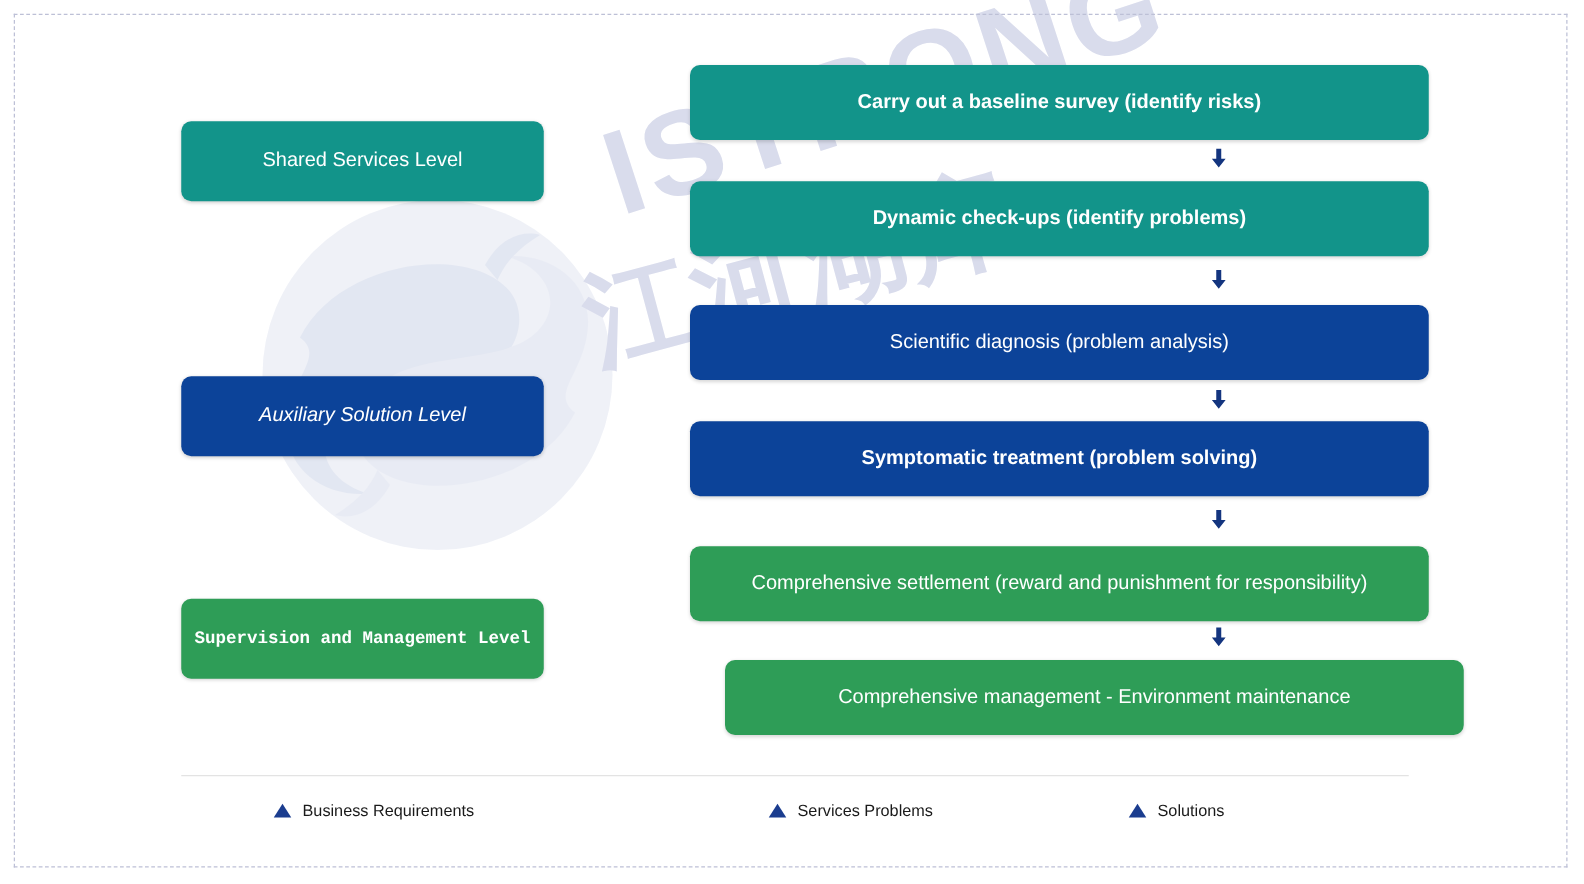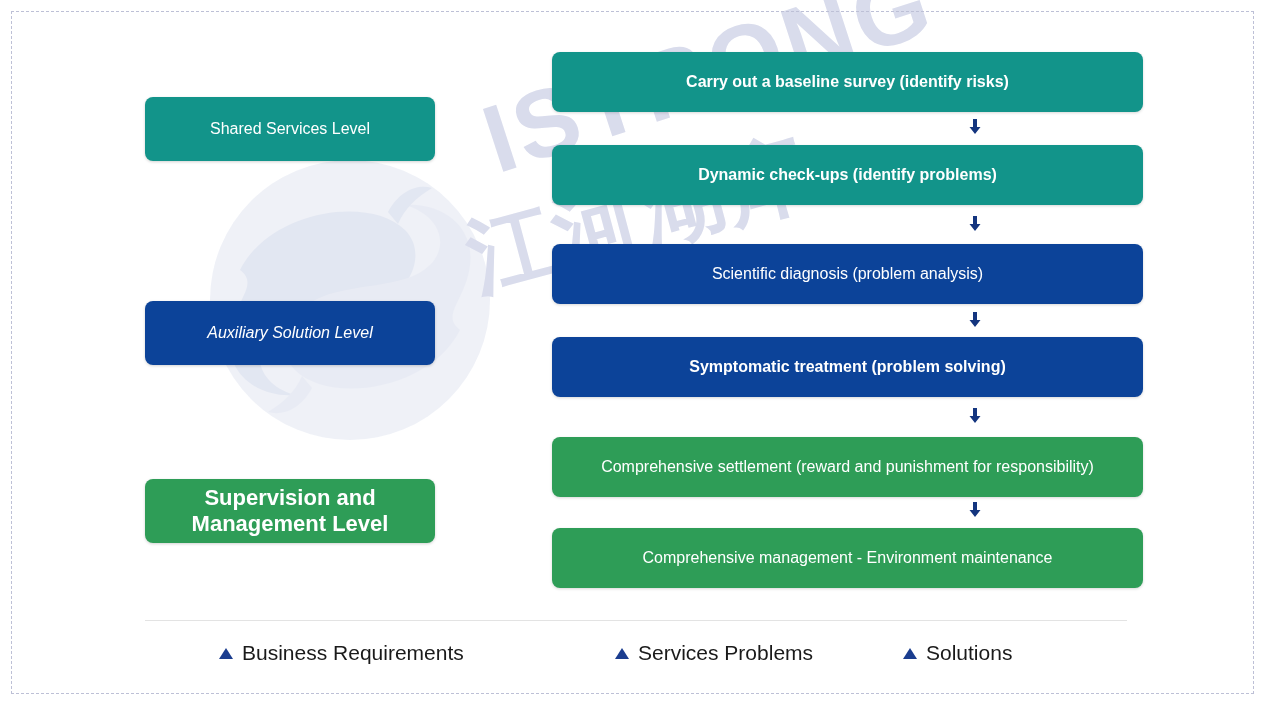--- a/index.html
+++ b/index.html
@@ -88,21 +88,21 @@
     justify-content: center;
     color: #ffffff;
     font-size: 16px;
     box-shadow: 0 1px 3px rgba(0,0,0,0.18);
     box-sizing: border-box;
     padding: 0 6px;
     text-align: center;
   }
   .level-box.teal  { background: #12948a; left: 145px; top: 97px; }
   .level-box.blue  { background: #0c4399; left: 145px; top: 301px; font-style: italic; }
-  .level-box.green { background: #2e9d57; left: 145px; top: 479px; font-weight: bold; font-size: 22px; }
+  .level-box.green { background: #2e9d57; left: 145px; top: 479px; font-weight: bold; font-size: 14px; font-family: Liberation Mono, monospace; }
 
   
   .flow {
     position: absolute;
     left: 0; top: 0;
     z-index: 2;
   }
   .bar {
     position: absolute;
     left: 552px;
@@ -123,21 +123,21 @@
   .bar.teal  { background: #12948a; }
   .bar.blue  { background: #0c4399; }
   .bar.green { background: #2e9d57; text-align: right; }
   .bar.bold  { font-weight: bold; }
 
   .bar.b1 { top: 52px; }
   .bar.b2 { top: 145px; }
   .bar.b3 { top: 244px; }
   .bar.b4 { top: 337px; }
   .bar.b5 { top: 437px; }
-  .bar.b6 { top: 528px; }
+  .bar.b6 { top: 528px; margin-left: 28px; }
 
   
   .arrow {
     position: absolute;
     left: 966px;
     width: 18px;
     height: 18px;
     z-index: 2;
   }
   .arrow svg { display: block; }
@@ -165,21 +165,21 @@
     top: 641px;
     width: 1267px;
     height: 28px;
     z-index: 2;
   }
   .legend-item {
     position: absolute;
     display: flex;
     align-items: center;
     gap: 9px;
-    font-size: 21px;
+    font-size: 13px;
     color: #1a1a1a;
     white-space: nowrap;
   }
   .legend-item.l1 { left: 219px; }
   .legend-item.l2 { left: 615px; }
   .legend-item.l3 { left: 903px; }
   .tri {
     width: 0;
     height: 0;
     border-left: 7px solid transparent;

